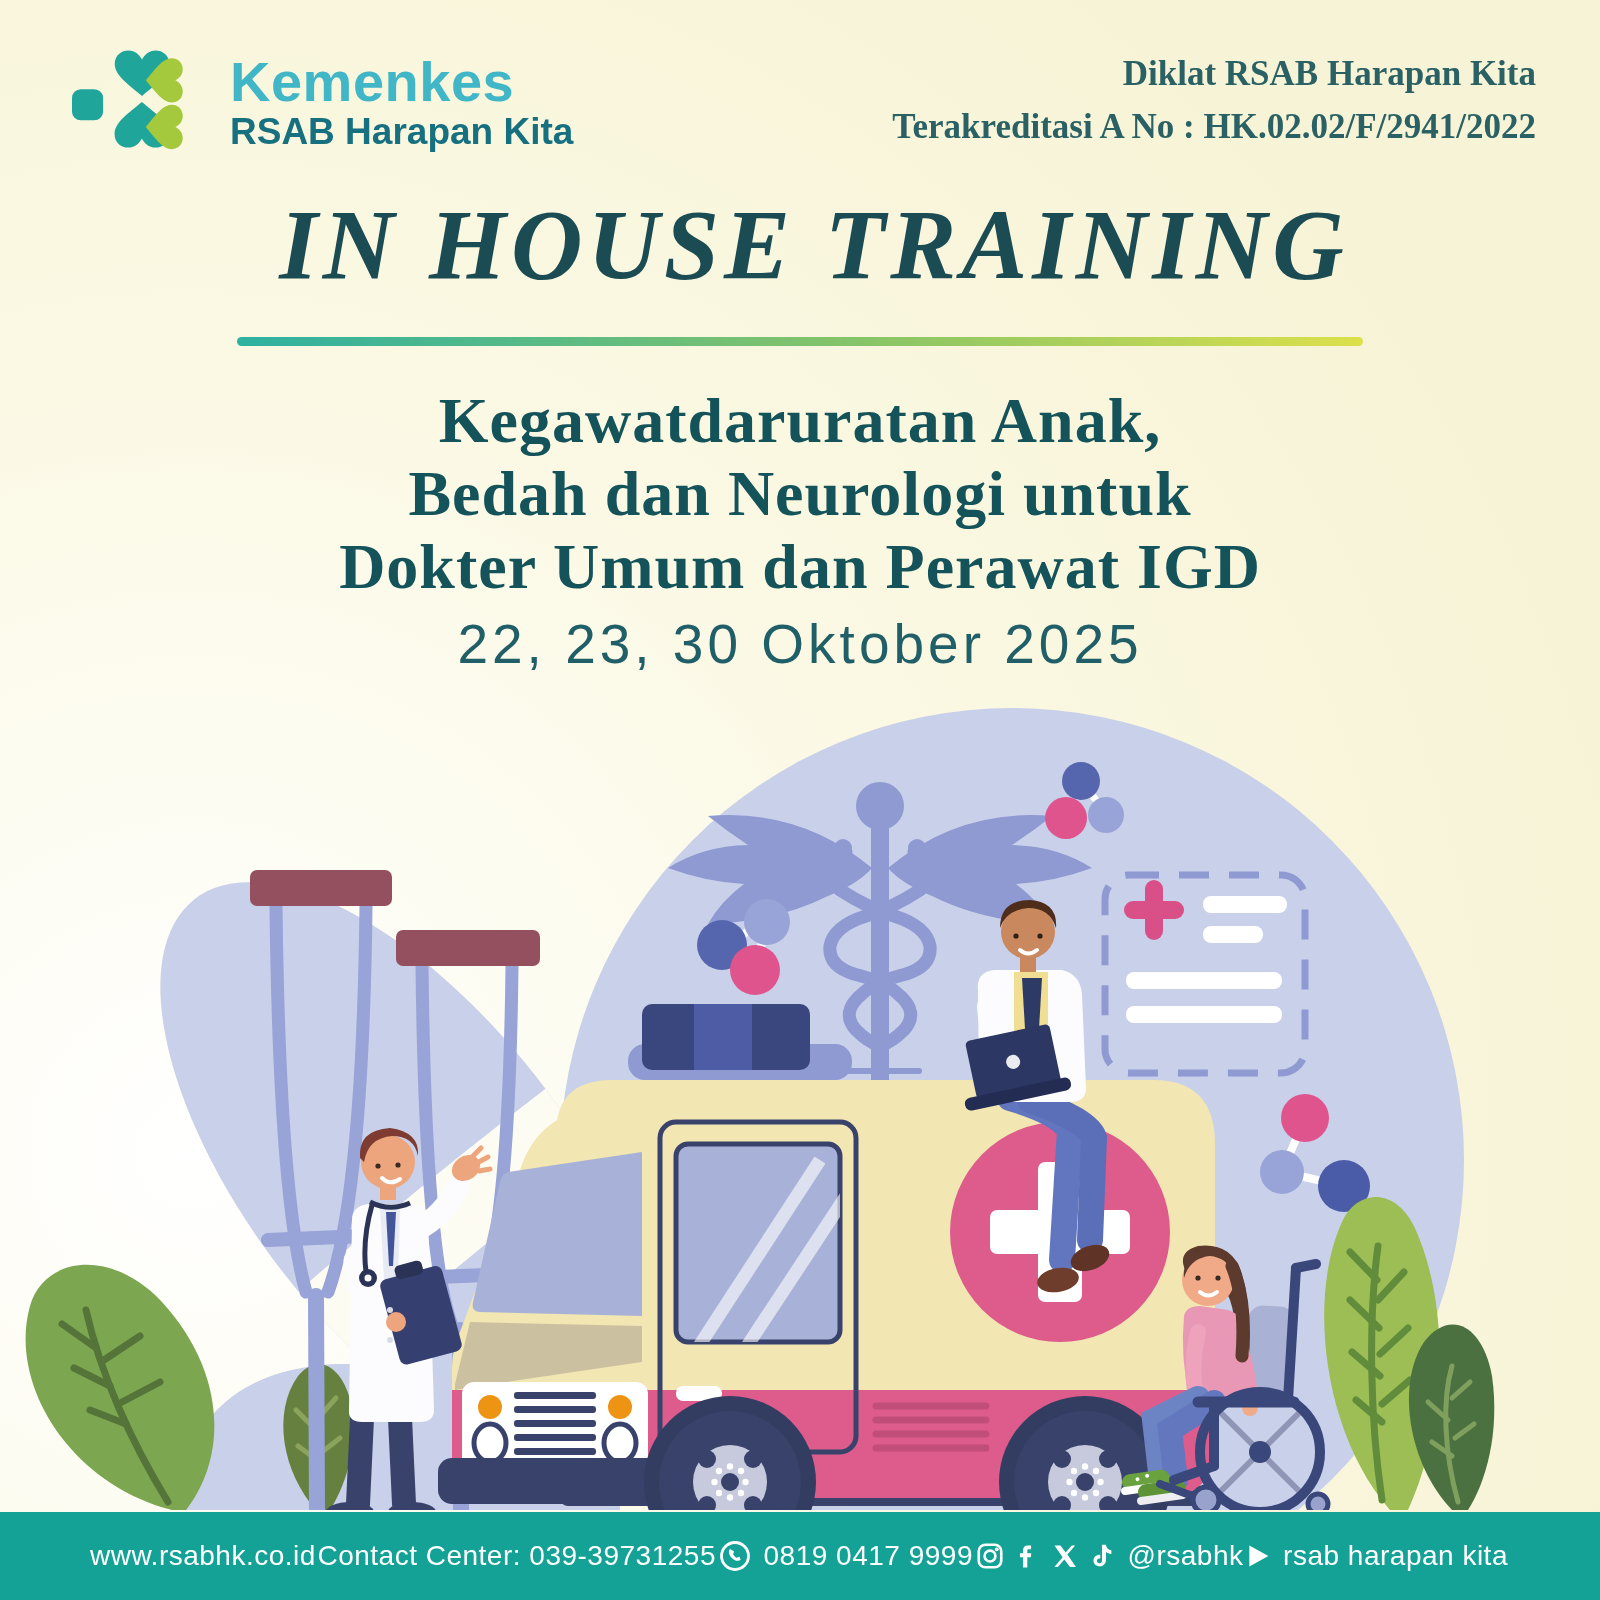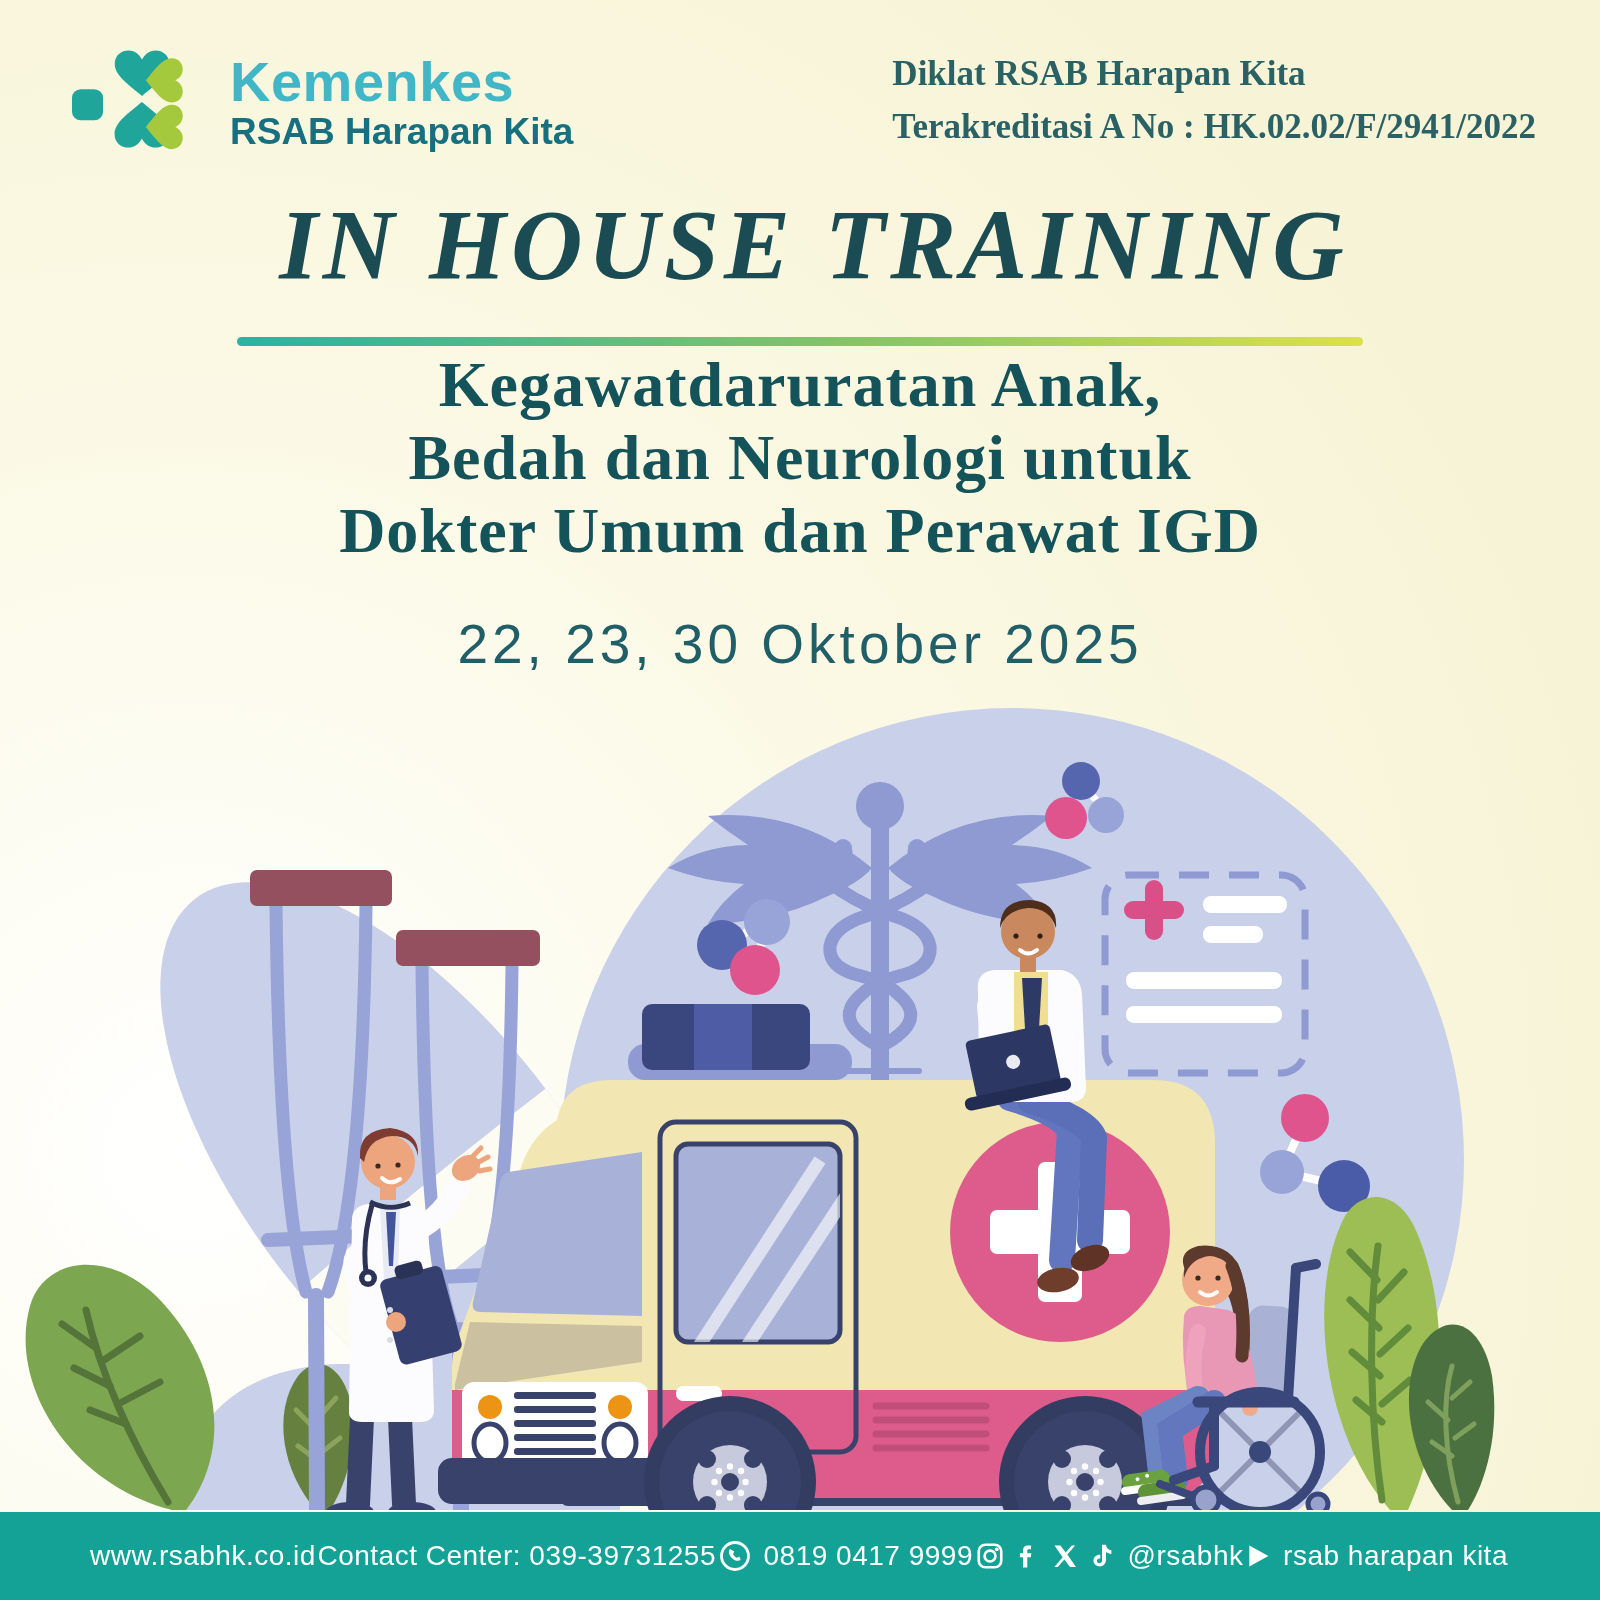--- a/index.html
+++ b/index.html
@@ -7,27 +7,27 @@
   .poster {
     position:relative; width:1600px; height:1600px; overflow:hidden;
     background: radial-gradient(1500px 1500px at 12% 72%, #FFFFFF 0%, #FBF9E4 52%, #F7F3D6 100%);
     font-family:"Liberation Sans", sans-serif;
   }
   .header { position:absolute; top:40px; left:72px; right:64px; display:flex; justify-content:space-between; align-items:flex-start; }
   .brand { display:flex; align-items:center; gap:22px; }
   .brand-text { display:flex; flex-direction:column; line-height:1.08; padding-top:6px;}
   .brand-line1 { color:#41B6C6; font-weight:bold; font-size:56px; letter-spacing:0.5px;}
   .brand-line2 { color:#17707F; font-weight:bold; font-size:37px; }
-  .accred { text-align:left; font-family:"Liberation Serif", serif; font-weight:bold; color:#2A6164; font-size:35px; line-height:1.5; padding-top:8px;}
+  .accred { text-align:right; font-family:"Liberation Serif", serif; font-weight:bold; color:#2A6164; font-size:35px; line-height:1.5; padding-top:8px;}
   .title { position:absolute; top:188px; width:100%; text-align:center;
     font-family:"Liberation Serif", serif; font-style:italic; font-weight:bold;
     font-size:99px; color:#1B4B53; letter-spacing:5px;padding-left:28px; }
   .rule { position:absolute; top:337px; left:50%; transform:translateX(-50%); width:1126px; height:9px; border-radius:5px;
     background:linear-gradient(90deg,#2EB1A1 0%, #86C468 55%, #DCE04B 100%); }
-  .subtitle { position:absolute; top:348px; width:100%; text-align:center;
+  .subtitle { position:absolute; top:384px; width:100%; text-align:center;
     font-family:"Liberation Serif", serif; font-weight:bold; font-size:64px; color:#14535A; line-height:73px; letter-spacing:1px;}
   .date { position:absolute; top:612px; width:100%; text-align:center; font-size:55px; color:#215F68; letter-spacing:4px; }
   .illustration { position:absolute; left:0; top:660px; width:1600px; height:850px; }
   .footer { position:absolute; left:0; bottom:0; width:1600px; height:88px; background:#14A296;
     display:flex; align-items:center; justify-content:space-between; padding:0 92px 0 90px; color:#FFFFFF; font-size:28px; letter-spacing:0.5px; }
   .f-item { display:flex; align-items:center; gap:12px; white-space:nowrap; }
   .f-icons { display:flex; align-items:center; gap:9px; }
   .f-item svg { display:block; }
 </style>
 </head>

